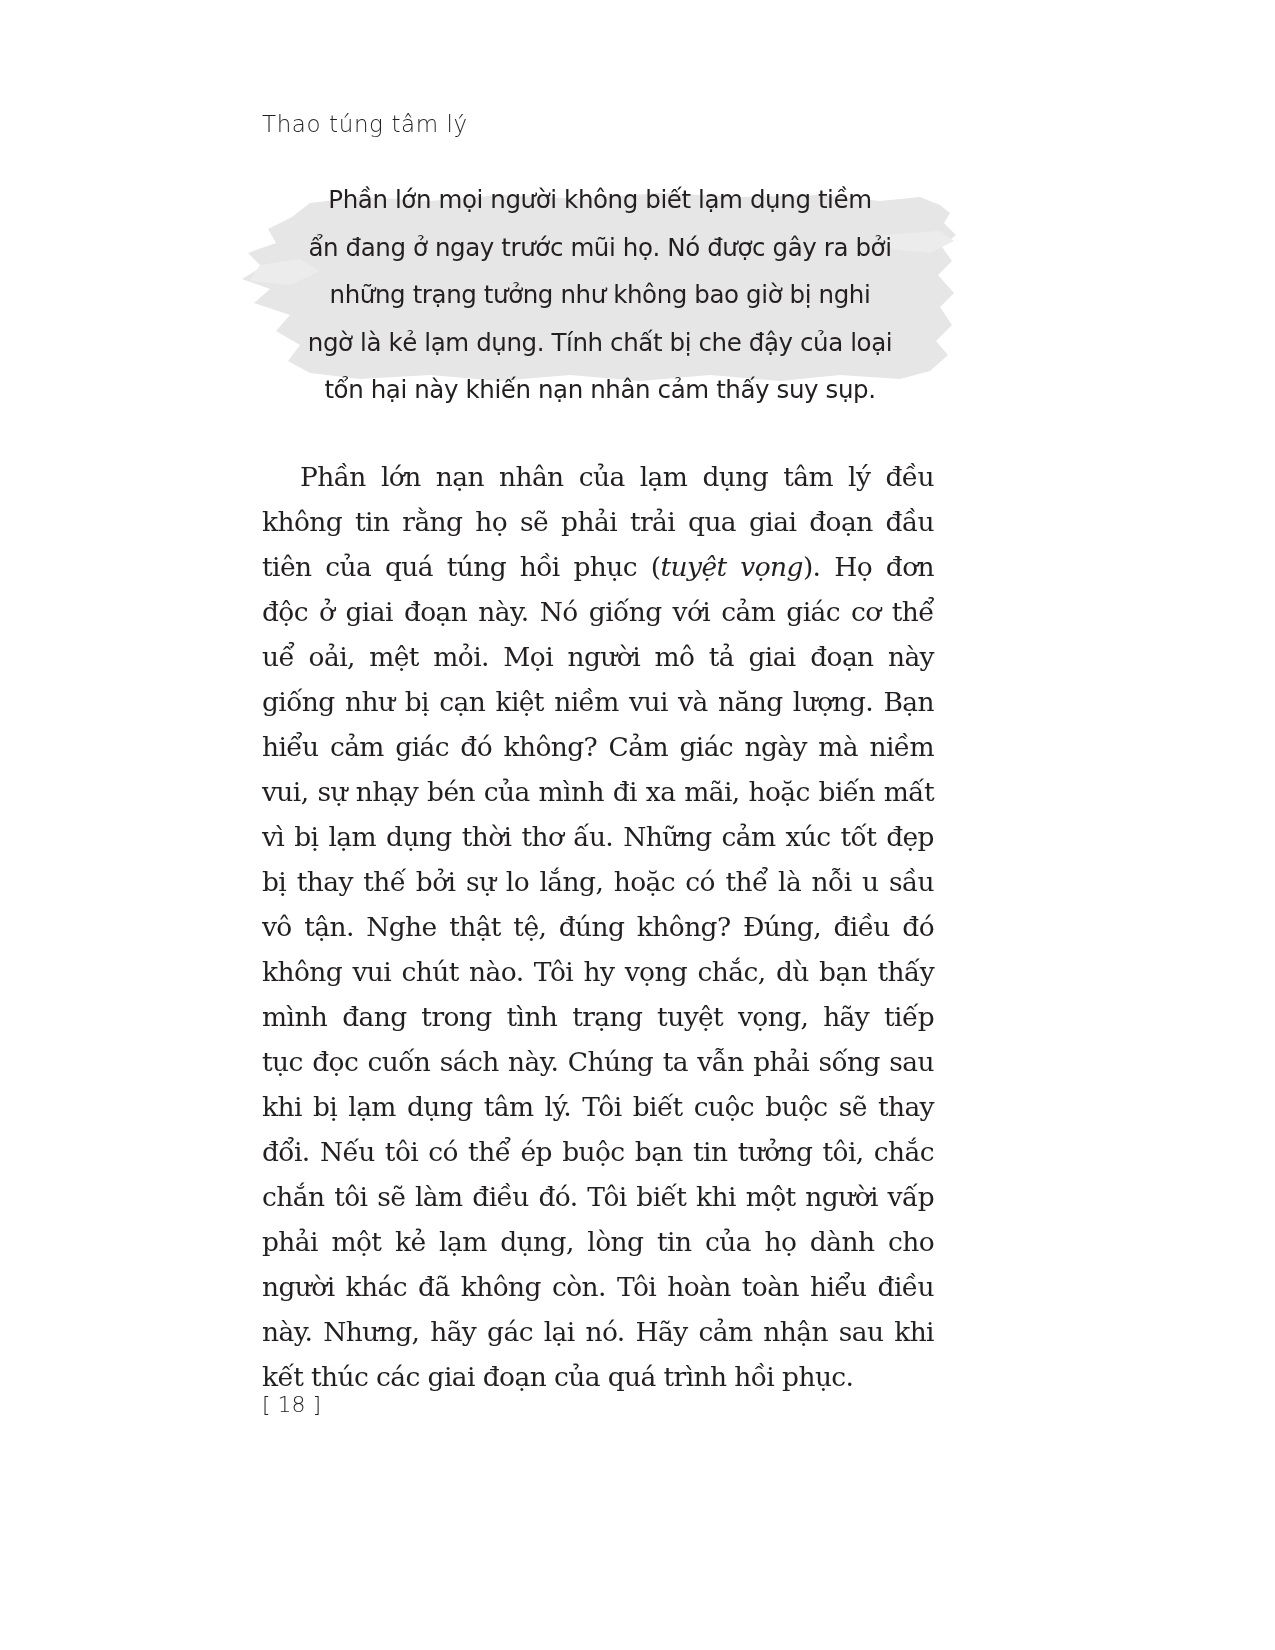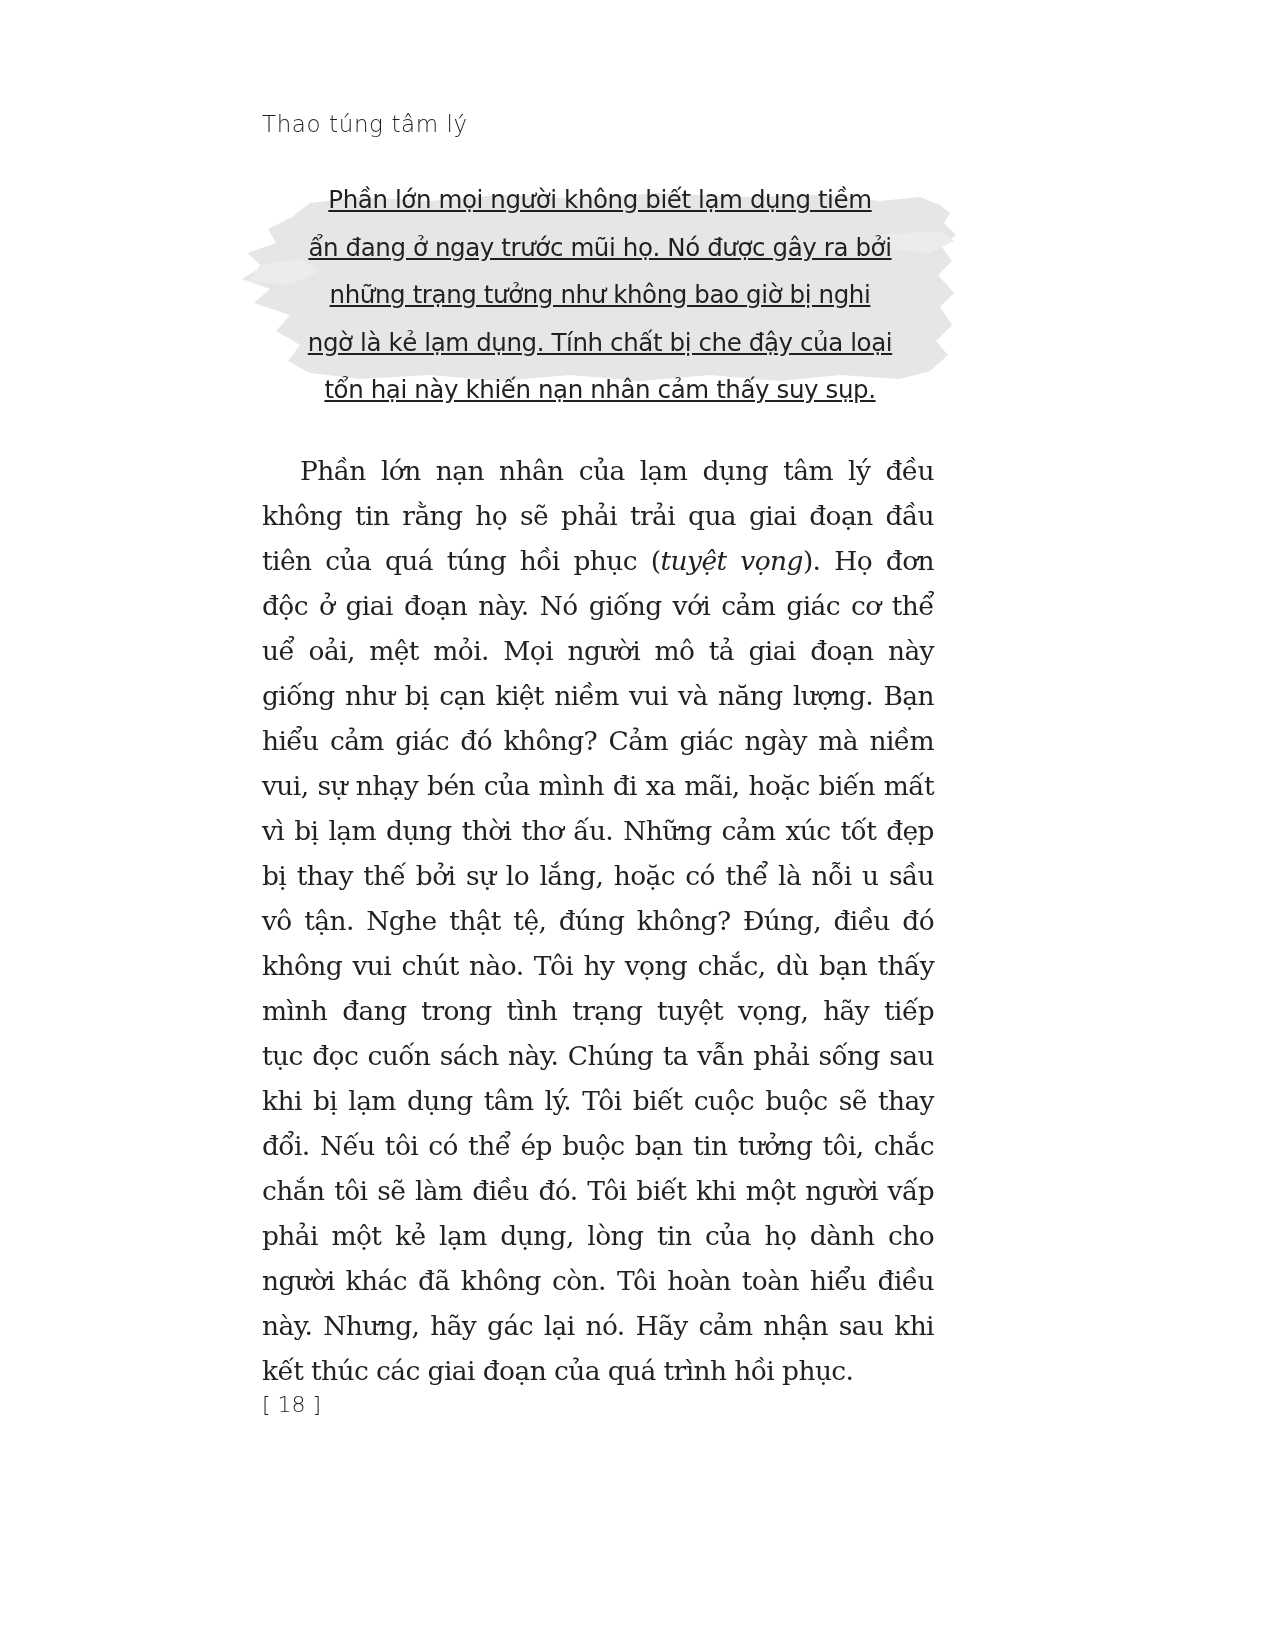--- a/index.html
+++ b/index.html
@@ -44,21 +44,20 @@
       left: 0;
       top: 0;
       width: 720px;
       text-align: center;
       font-family: "DejaVu Sans", sans-serif;
       font-size: 24.5px;
       line-height: 47.5px;
       letter-spacing: -0.4px;
       color: #231f20;
       padding-top: 1px;
-      text-decoration: underline;
     }
     .pullquote .ql {
       display: block;
       white-space: nowrap;
     }
     .body-text {
       position: absolute;
       left: 262px;
       top: 448px;
       width: 672px;
@@ -69,20 +68,21 @@
       letter-spacing: -0.6px;
     }
     .body-text .bl {
       display: block;
       white-space: nowrap;
       text-align: justify;
       text-align-last: justify;
     }
     .body-text .bl.first {
       text-indent: 38px;
+      margin-top: 6px;
     }
     .body-text .bl.last {
       text-align-last: left;
     }
     .body-text em {
       font-style: italic;
     }
     .page-number {
       position: absolute;
       left: 262px;

